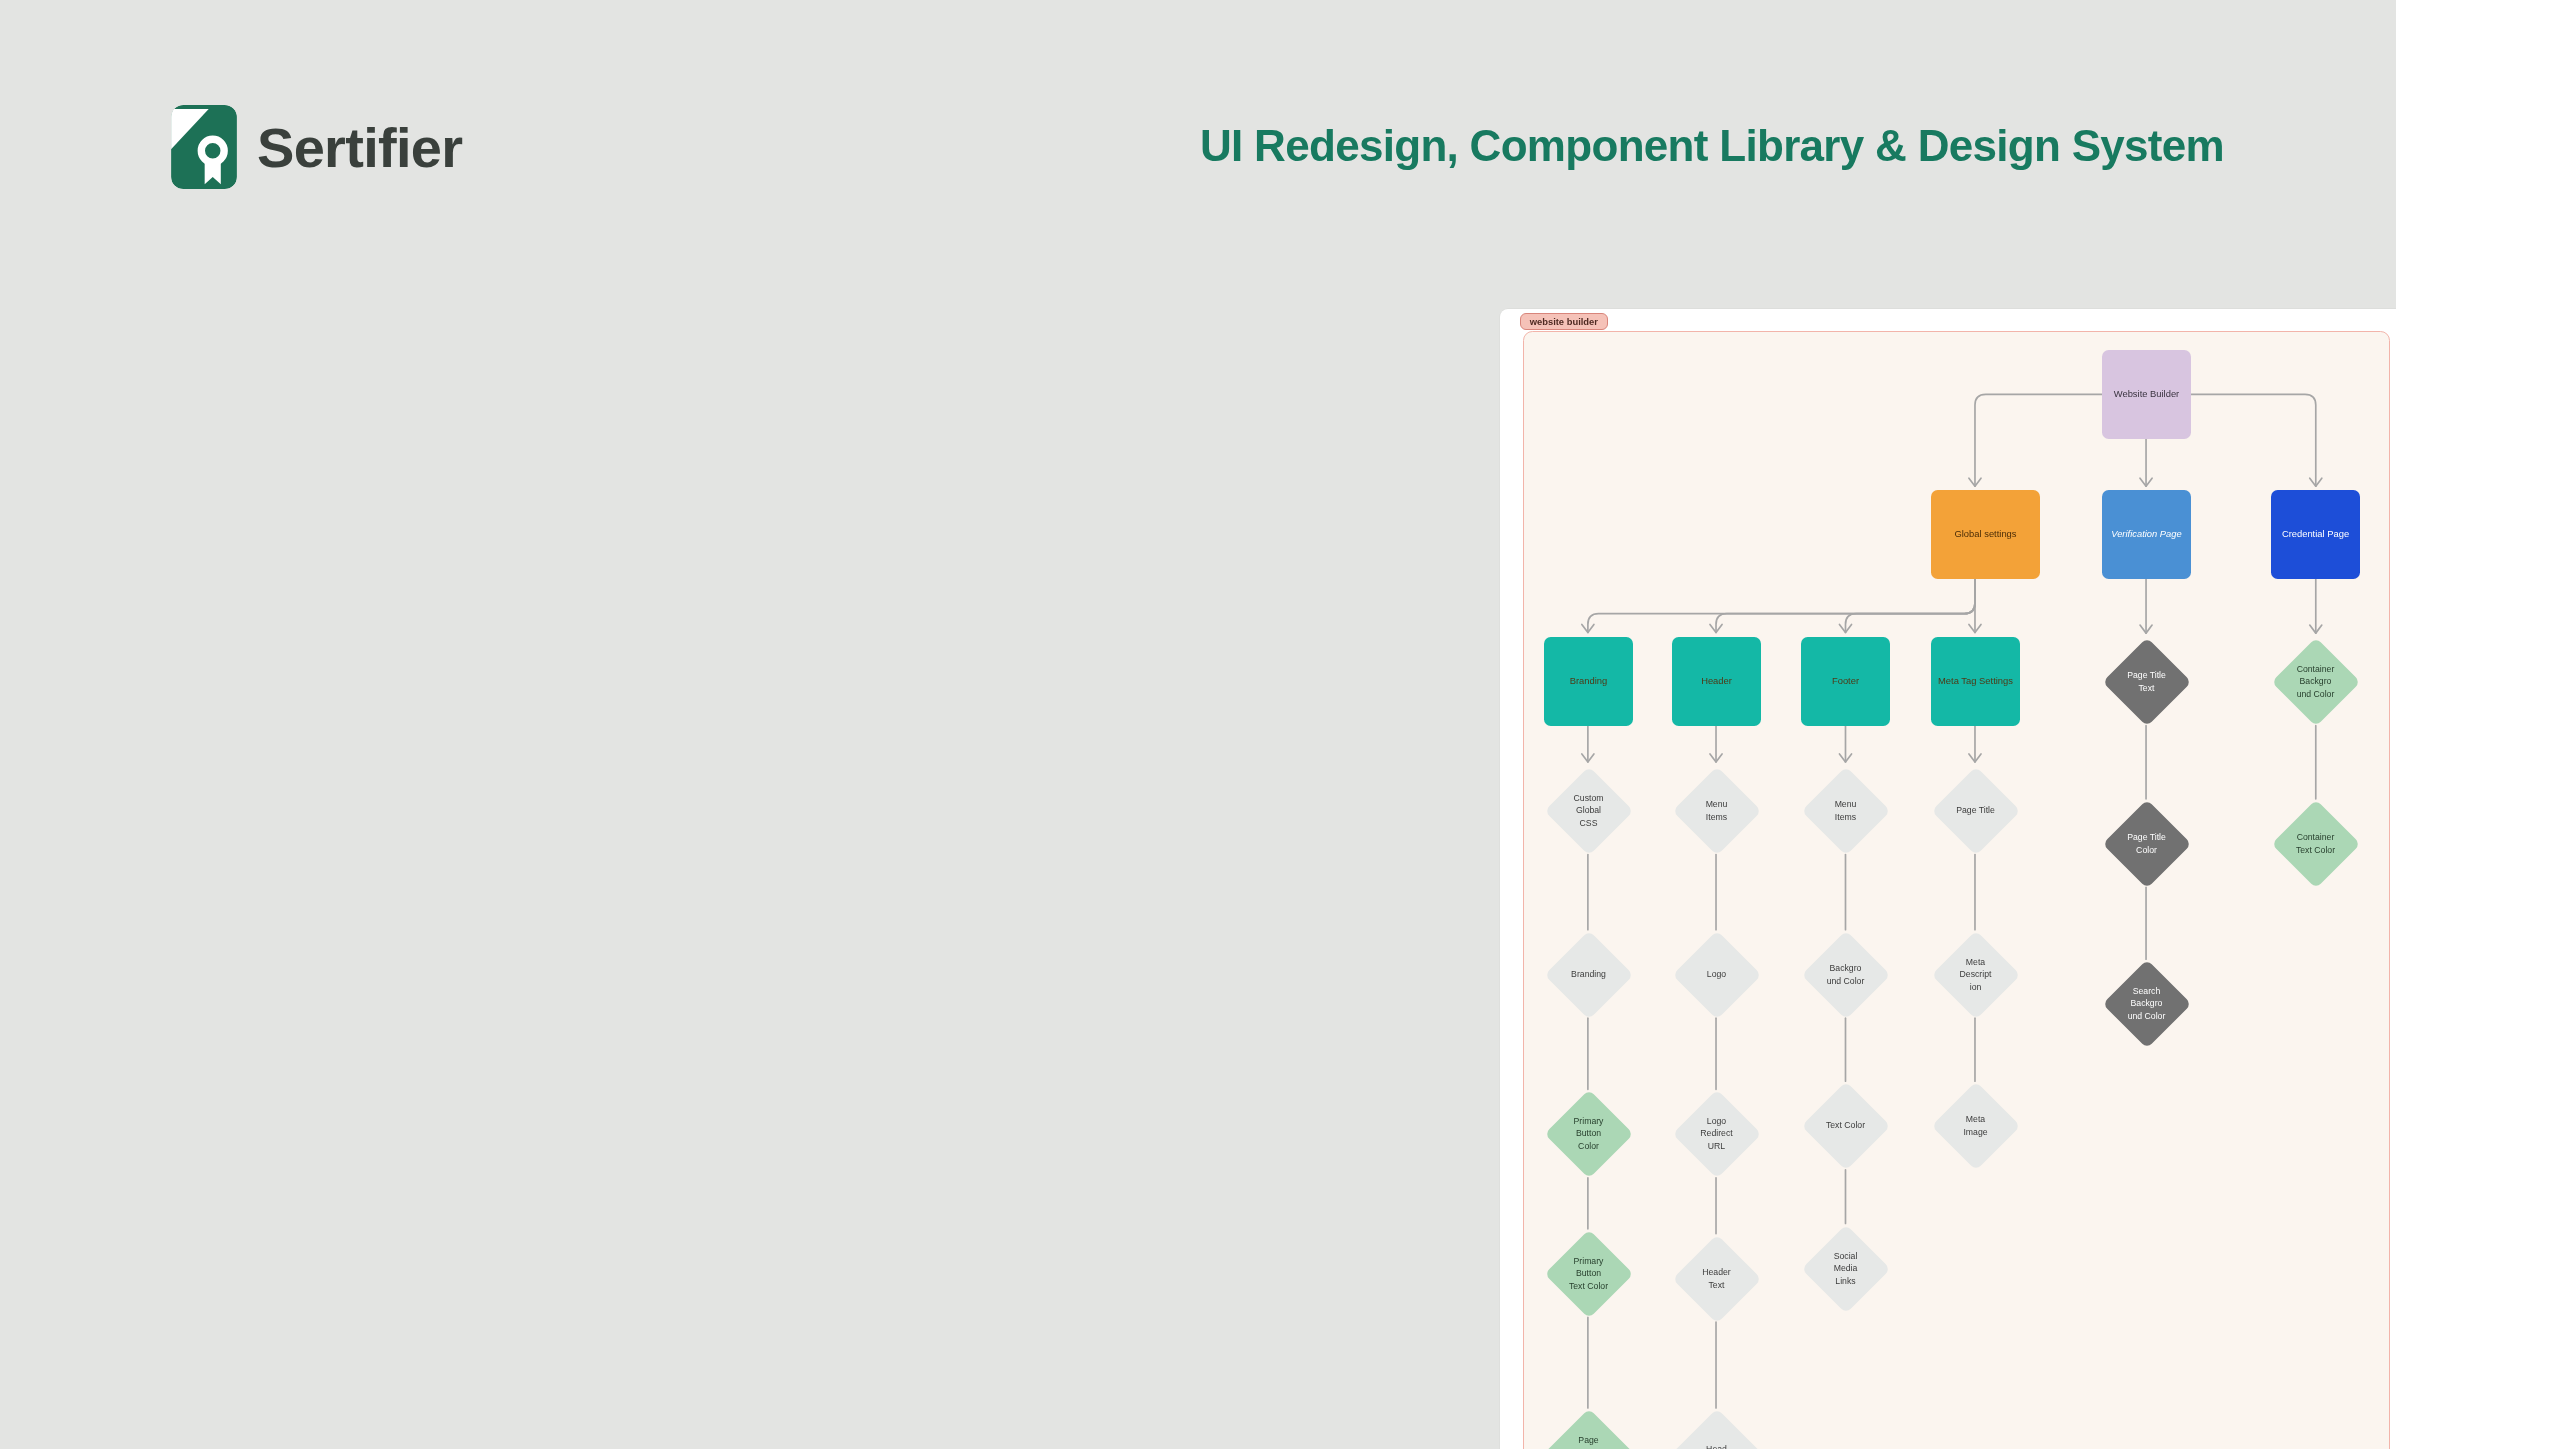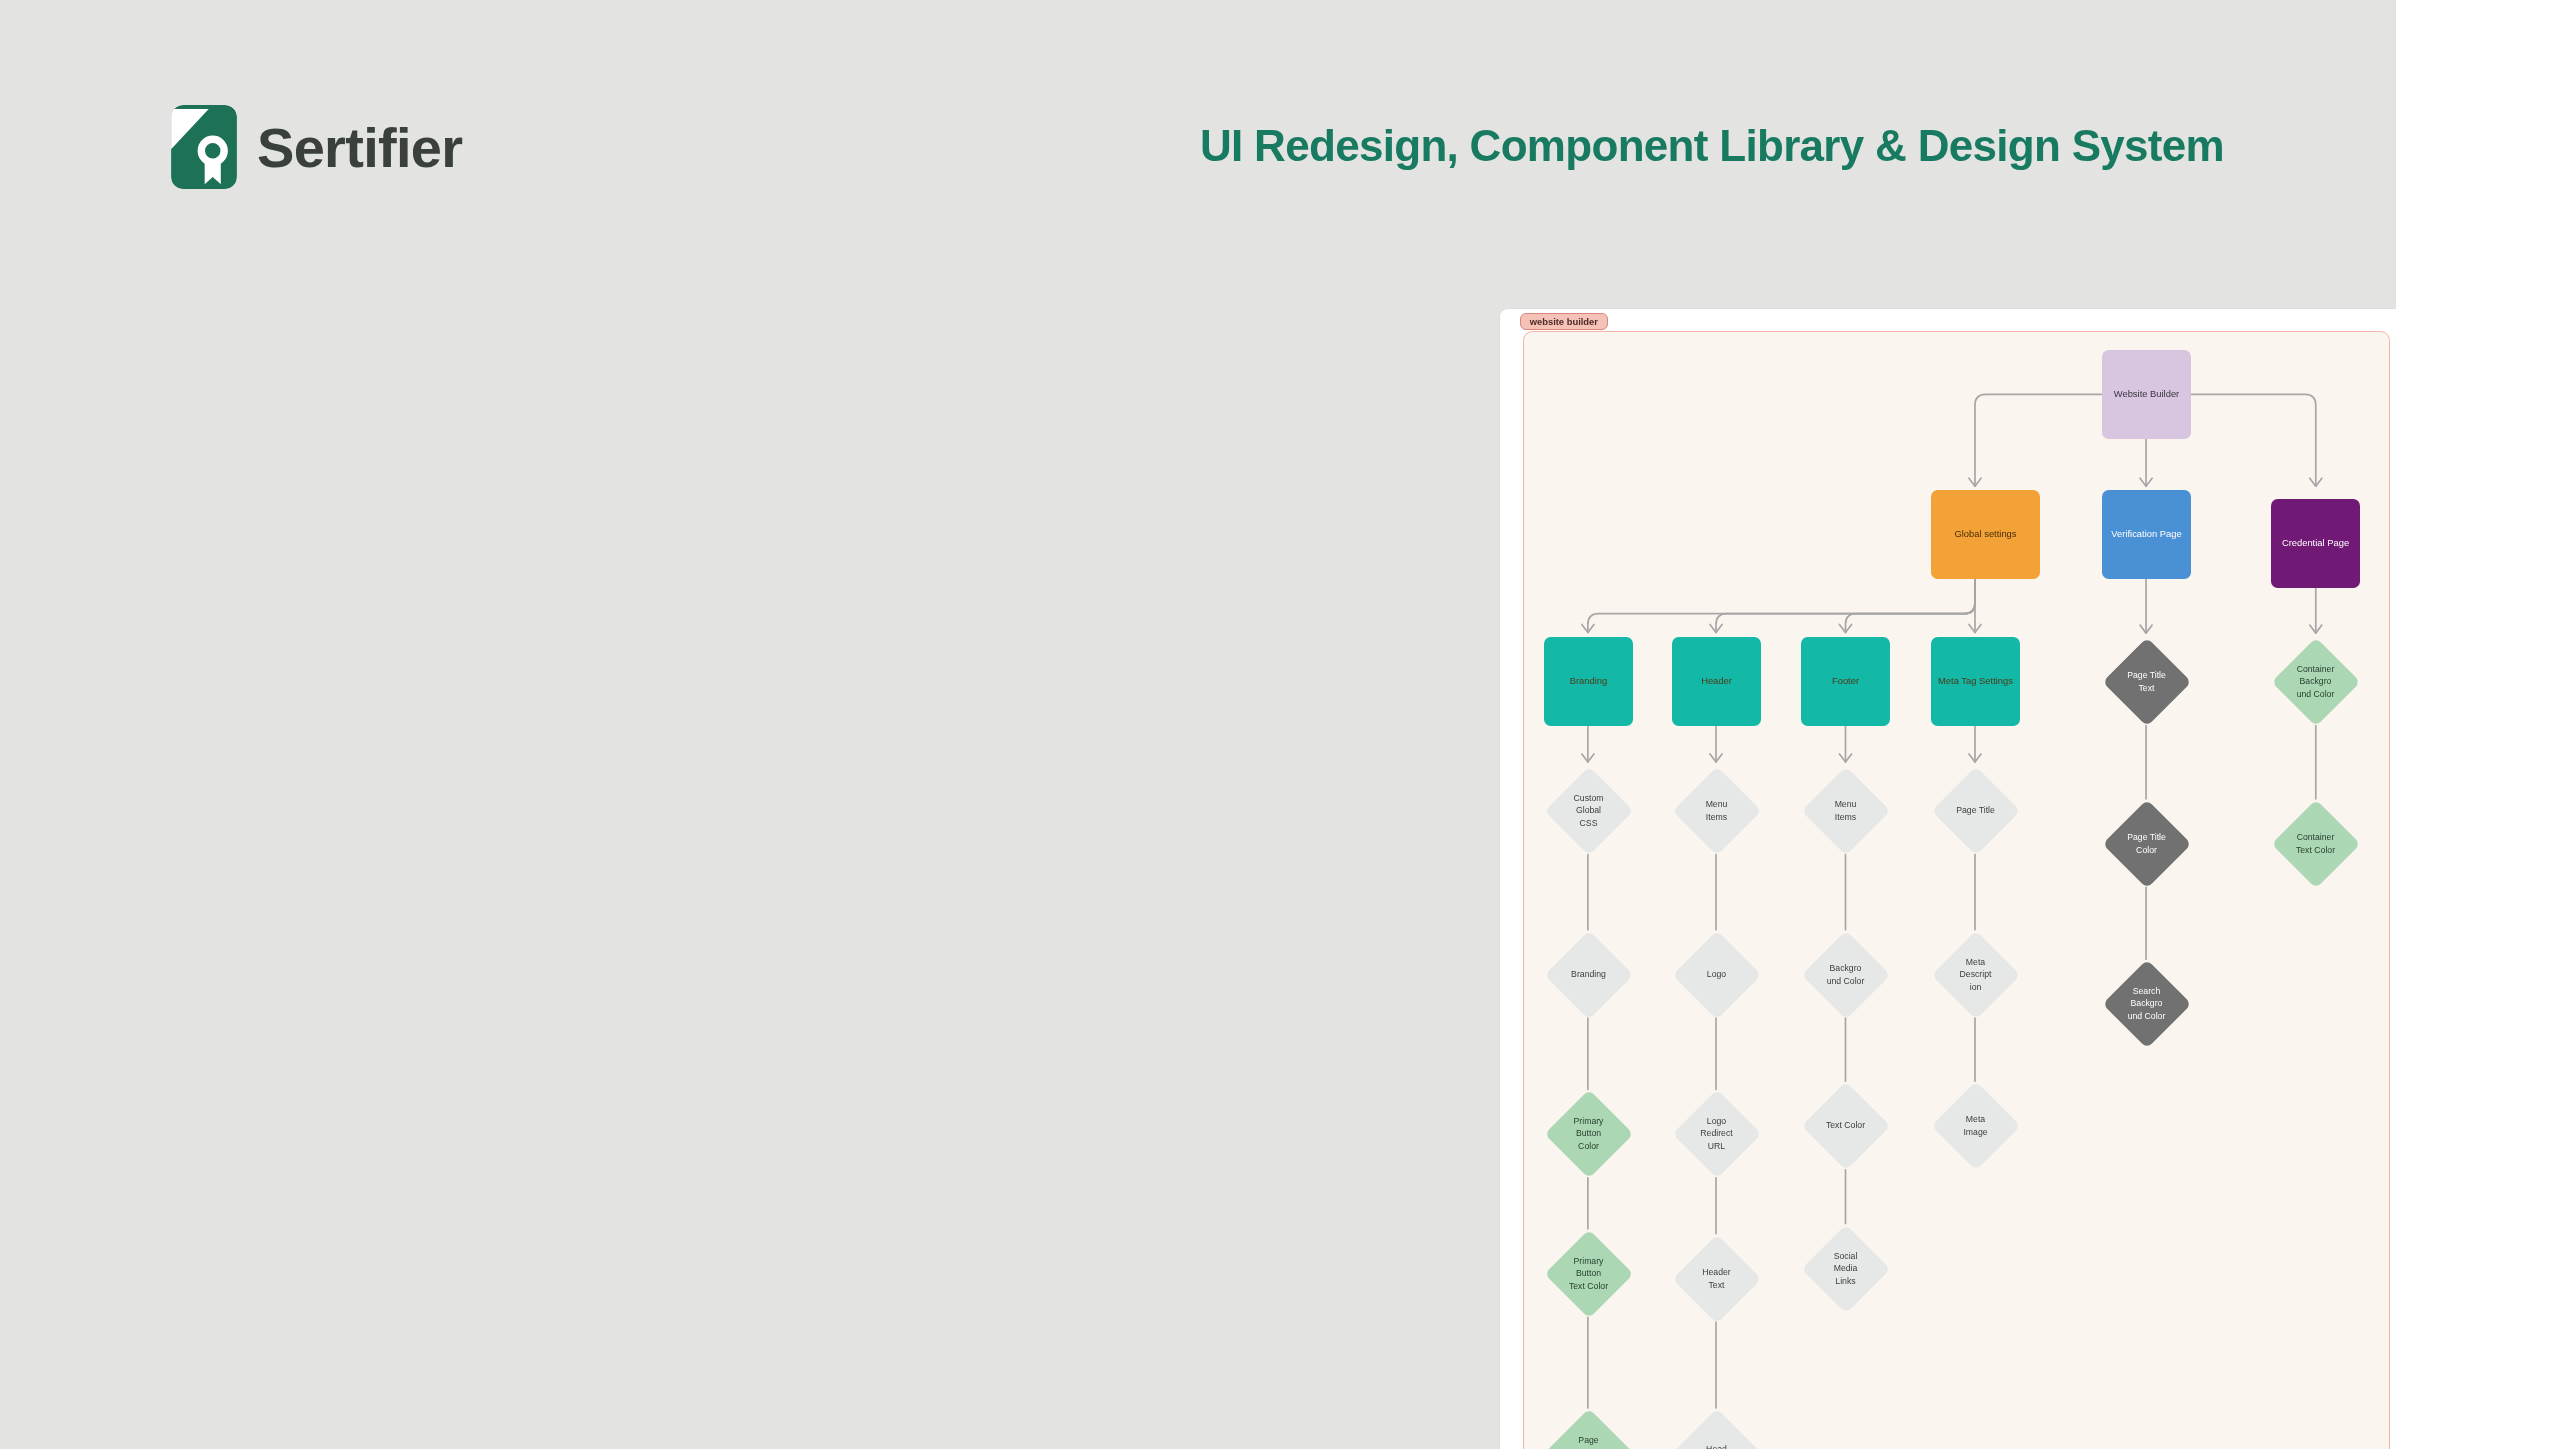--- a/index.html
+++ b/index.html
@@ -35,21 +35,21 @@
   .node{position:absolute;width:89px;height:89px;}
   .node .label{position:absolute;inset:0;display:flex;align-items:center;justify-content:center;
                text-align:center;white-space:pre-line;}
   .box{border-radius:6.7px;}
   .box .label{font-size:9.4px;line-height:1.35;font-weight:normal;}
   .diamond .shape{position:absolute;left:50%;top:50%;width:63px;height:63px;
                   transform:translate(-50%,-50%) rotate(45deg);border-radius:6.7px;}
   .diamond .label{font-size:8.7px;line-height:1.42;}
   .box.c-purple{background:#d8c5e0;color:#3a3440;}
   .box.c-blue{background:#4a90d4;color:#ffffff;}
-  .box.c-green{background:#701a75;color:#ffffff;margin-top:9px;}
+  .box.c-green{background:#1d4ed8;color:#ffffff;}
   .box.c-orange{background:#f3a238;color:#4b2d07;}
   .box.c-orange-light{background:#14b8a6;color:#4e3a17;}
   .diamond.c-gray .shape{background:#e6e8e7;}
   .diamond.c-gray .label{color:#3c3c3c;}
   .diamond.c-green-light .shape{background:#abd7b5;}
   .diamond.c-green-light .label{color:#28402e;}
   .diamond.c-dark .shape{background:#717171;}
   .diamond.c-dark .label{color:#ffffff;}
   .peek1 .label{align-items:flex-start;padding-top:25.5px;box-sizing:border-box;}
   .peek2 .label{align-items:flex-start;padding-top:35px;box-sizing:border-box;}
@@ -127,21 +127,21 @@
       <path d="M 3199 1323 L 3199 1430" class="edge"></path>
       <path d="M 3452 1082 L 3452 1191" class="edge"></path>
     </svg>
   <div id="chart-nodes">
       <div class="node box c-purple" style="left: 2102px; top: 350px;">
         <div class="label">Website Builder</div>
       </div>
       <div class="node box c-orange" style="left: 1931px; top: 490px; padding-left: 20px;">
         <div class="label">Global settings</div>
       </div>
-      <div class="node box c-blue" style="left: 2102px; top: 490px;">
+      <div class="node box c-blue" style="left: 2102px; top: 490px; font-style: italic;">
         <div class="label">Verification Page</div>
       </div>
       <div class="node box c-green" style="left: 2271px; top: 490px;">
         <div class="label">Credential Page</div>
       </div>
       <div class="node box c-orange-light" style="left: 1544px; top: 637px;">
         <div class="label">Branding</div>
       </div>
       <div class="node box c-orange-light" style="left: 1672px; top: 637px;">
         <div class="label">Header</div>

